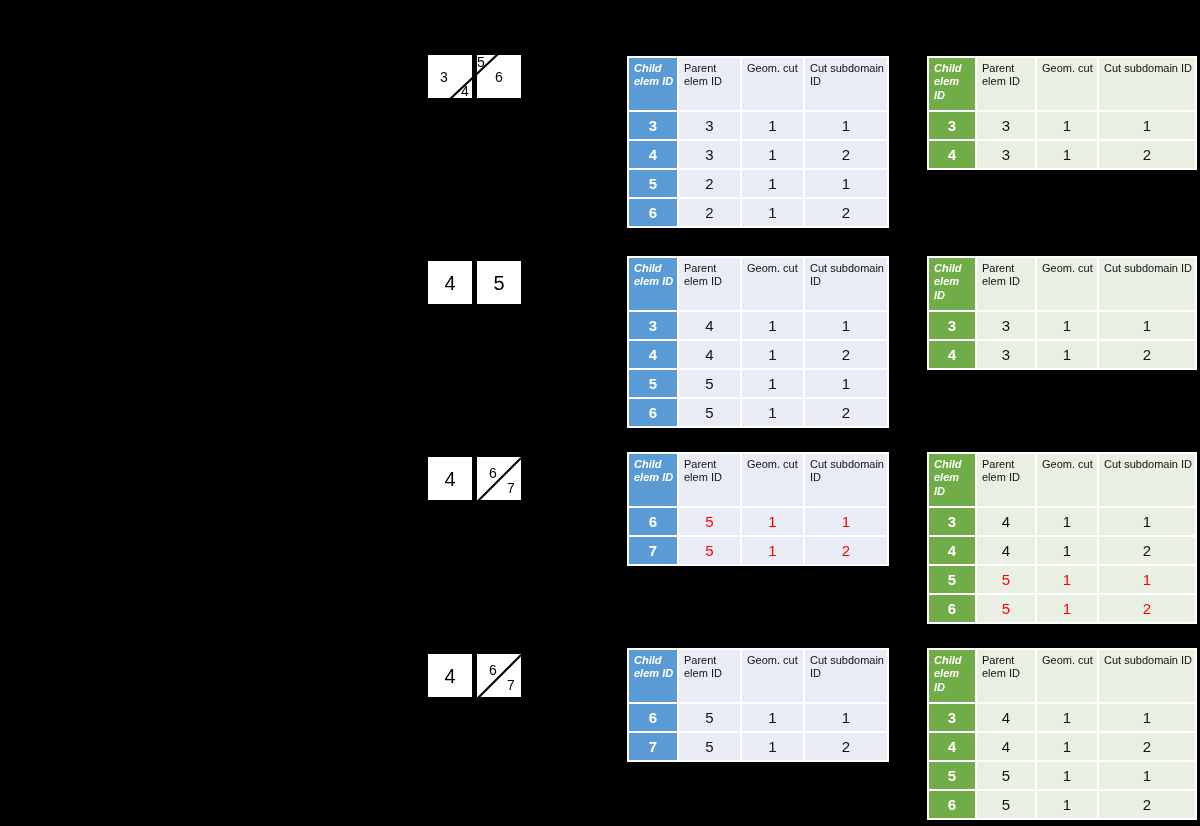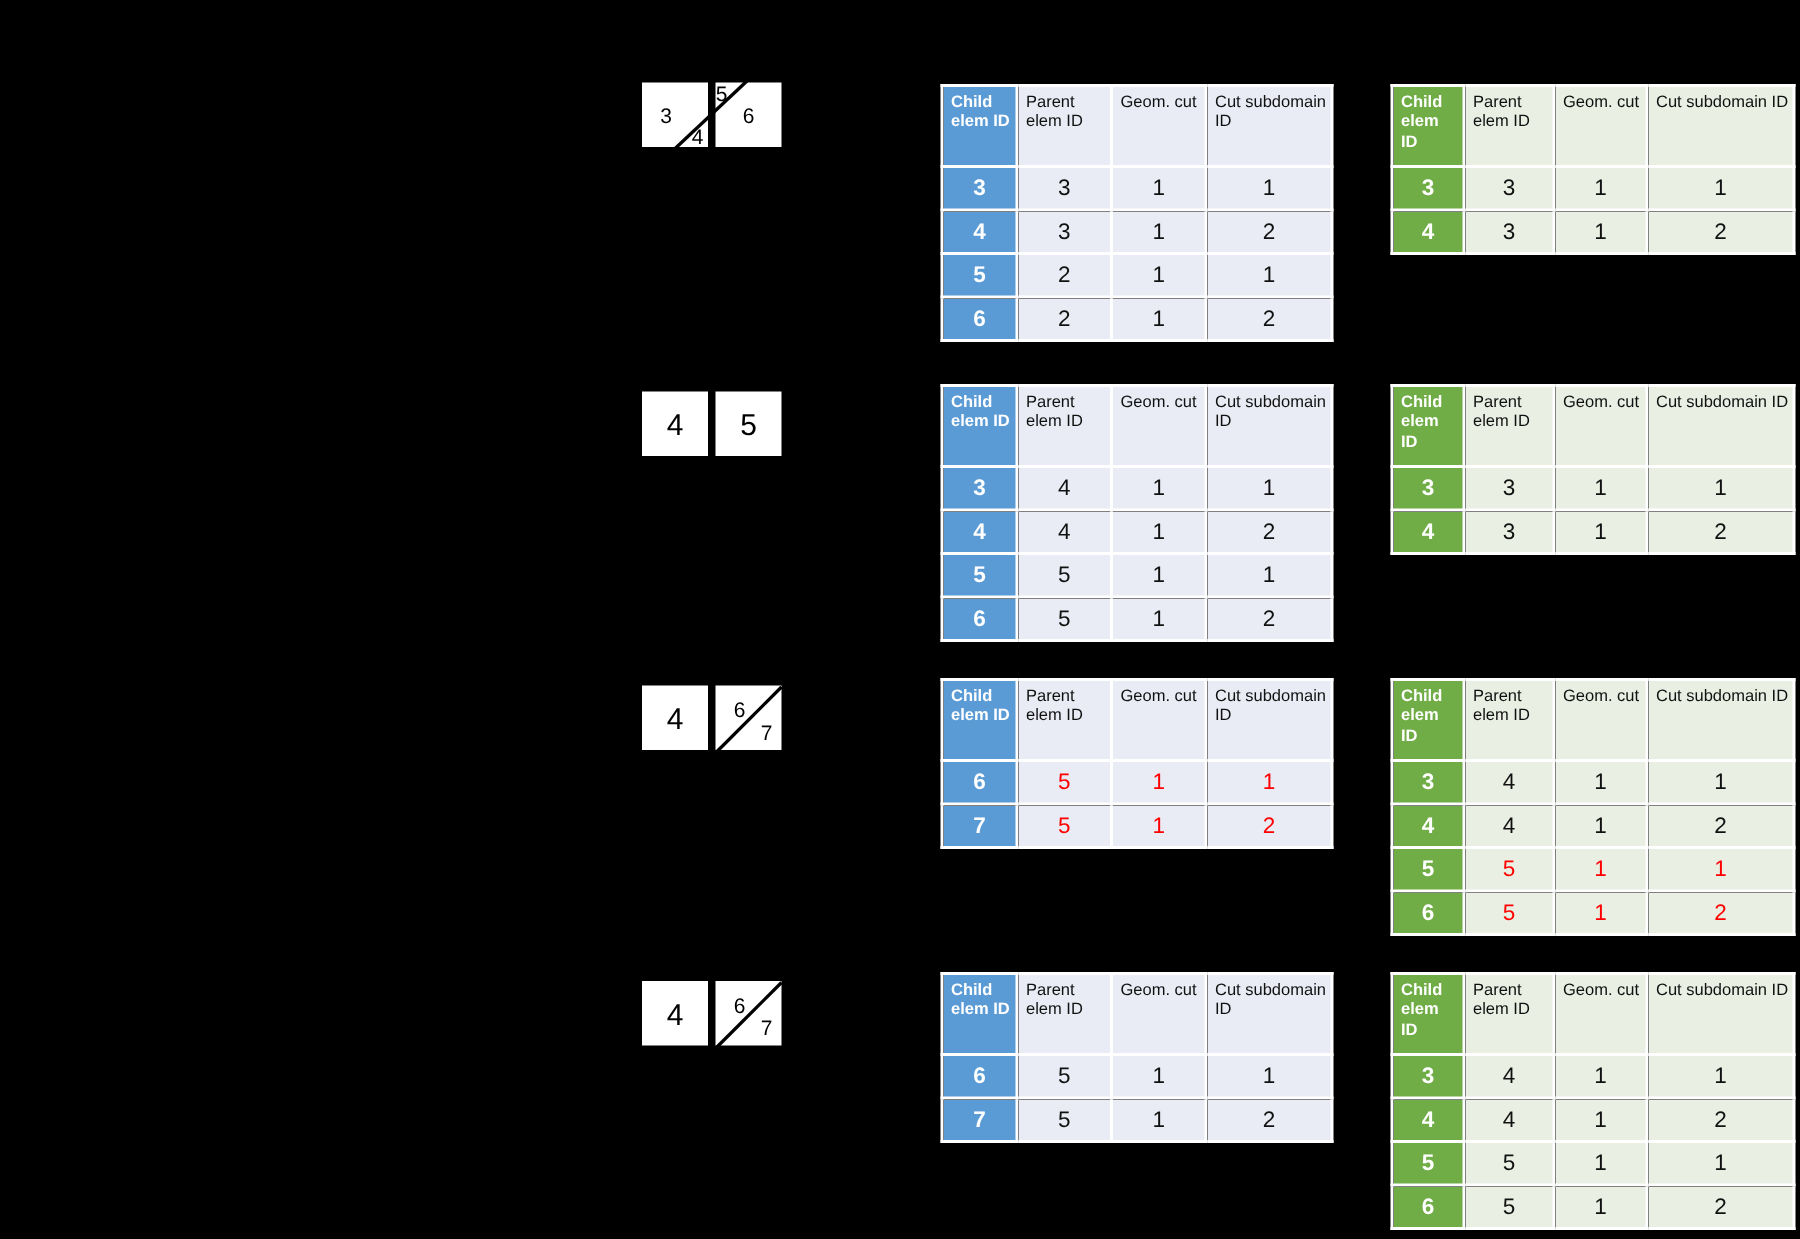--- a/index.html
+++ b/index.html
@@ -28,21 +28,21 @@
   }
   td.hd {
     font-size: 11px;
     line-height: 1.22;
     text-align: left;
     vertical-align: top;
     padding: 4px 2px 2px 5px;
     height: 46px;
     color: #111;
   }
-  td.hd.idcol { color: #fff; font-weight: bold; }
+  td.hd.idcol { color: #fff; font-weight: bold; font-style: italic; }
   td.num {
     font-size: 15px;
     text-align: center;
     vertical-align: middle;
     height: 25px;
     padding: 1px;
     color: #111;
   }
   td.num.idcol { color: #fff; font-weight: bold; }
   table.blue td.idcol { background: var(--blue-strong); }

